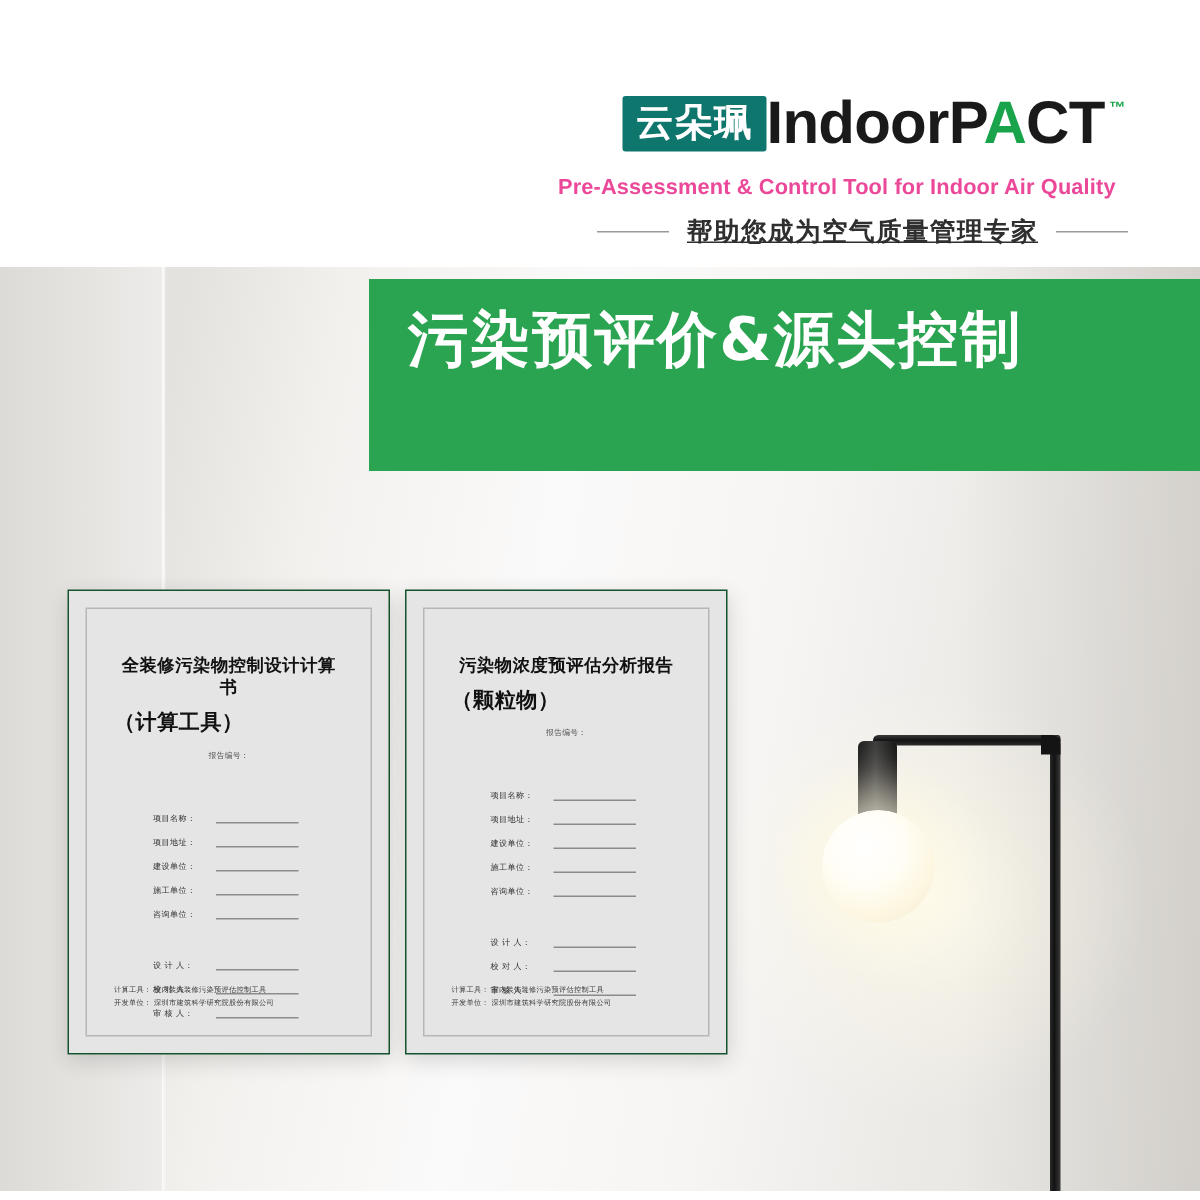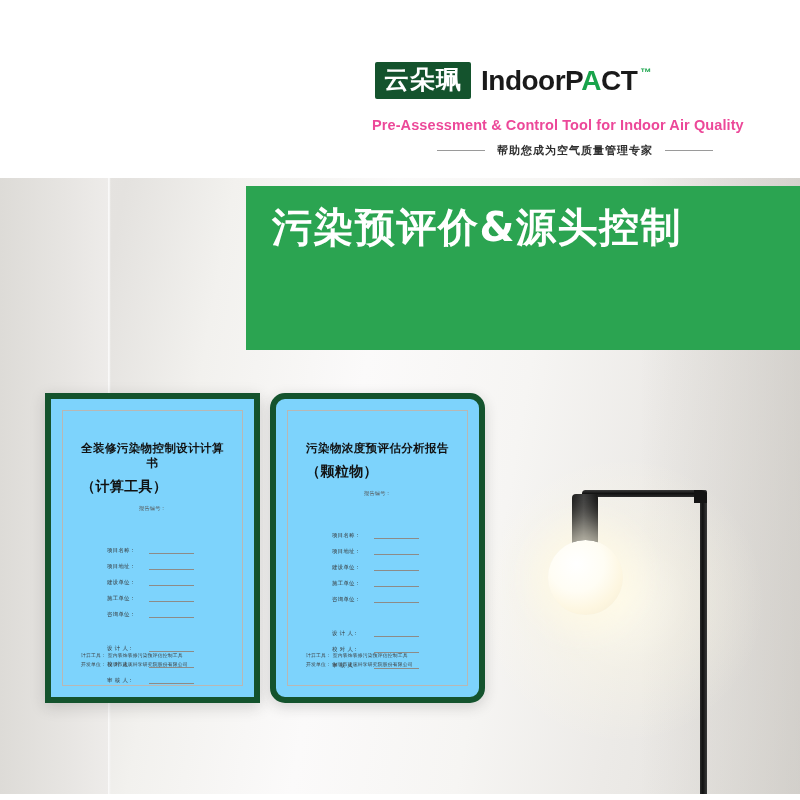--- a/index.html
+++ b/index.html
@@ -110,33 +110,33 @@
     background: #ffffff;
   }
   .logo-row {
     position: absolute;
     left: 375px;
     top: 62px;
     display: flex;
     align-items: center;
   }
   .logo-badge {
-    background: #14532d;
+    background: #0f766e;
     color: #ffffff;
     font-size: 25px;
     font-weight: bold;
     letter-spacing: 1px;
     padding: 5px 9px 7px 9px;
     line-height: 1;
     border-radius: 2px;
     font-family: "DejaVu Sans", sans-serif;
+    margin-left: 40px;
   }
   .logo-word {
-    margin-left: 10px;
-    font-size: 28px;
+    font-size: 40px;
     font-weight: bold;
     color: #1a1a1a;
     letter-spacing: -0.5px;
     line-height: 1;
     position: relative;
     font-family: "Liberation Sans", sans-serif;
   }
   .logo-word .dot {
     color: #19a44b;
   }
@@ -166,54 +166,55 @@
     display: flex;
     align-items: center;
     justify-content: center;
   }
   .slogan-line {
     height: 1px;
     background: #9a9a9a;
     width: 48px;
   }
   .logo-slogan {
-    font-size: 11px;
+    font-size: 17px;
     font-weight: bold;
     color: #2f2f2f;
     margin: 0 12px;
     letter-spacing: 1px;
     font-family: "DejaVu Sans", sans-serif;
+    text-decoration: underline;
   }
 
   
   .banner {
     position: absolute;
     left: 246px;
     top: 186px;
     width: 554px;
-    height: 164px;
+    height: 128px;
     background: #2ba451;
     padding: 14px 0 0 26px;
     box-sizing: border-box;
   }
   .banner-line {
     color: #ffffff;
     font-size: 40px;
     font-weight: bold;
     letter-spacing: 1.5px;
     line-height: 1.35;
     font-family: "DejaVu Sans", sans-serif;
     white-space: nowrap;
   }
 
   
   .doc {
     position: absolute;
-    background: #7dd3fc;
-    border: 6px solid #14532d;
+    background: #e5e5e5;
+    border: 1px solid #14532d;
     box-shadow: 0 4px 14px rgba(40,40,40,0.18);
     box-sizing: border-box;
   }
   .doc-inner {
     position: absolute;
     left: 11px; top: 11px; right: 11px; bottom: 11px;
     border: 1px solid #b9b7b3;
     box-sizing: border-box;
     padding: 30px 18px 14px 18px;
   }
@@ -365,21 +366,21 @@
             <span class="f-line"></span>
           </div>
       </div>
       <div class="doc-footer">
         <div>计算工具： 室内装饰装修污染预评估控制工具</div>
         <div>开发单位： 深圳市建筑科学研究院股份有限公司</div>
       </div>
     </div>
   </div>
 
-  <div class="doc" style="left:270px; top:393px; width:215px; height:310px;border-radius:15px;">
+  <div class="doc" style="left:270px; top:393px; width:215px; height:310px;">
     <div class="doc-inner">
       <div class="doc-title">污染物浓度预评估分析报告</div>
       <div class="doc-subtitle">（颗粒物）</div>
       <div class="doc-code">报告编号：</div>
       <div class="doc-fields">
         <div class="doc-field">
             <span class="f-label">项目名称：</span>
             <span class="f-line"></span>
           </div>
         <div class="doc-field">

